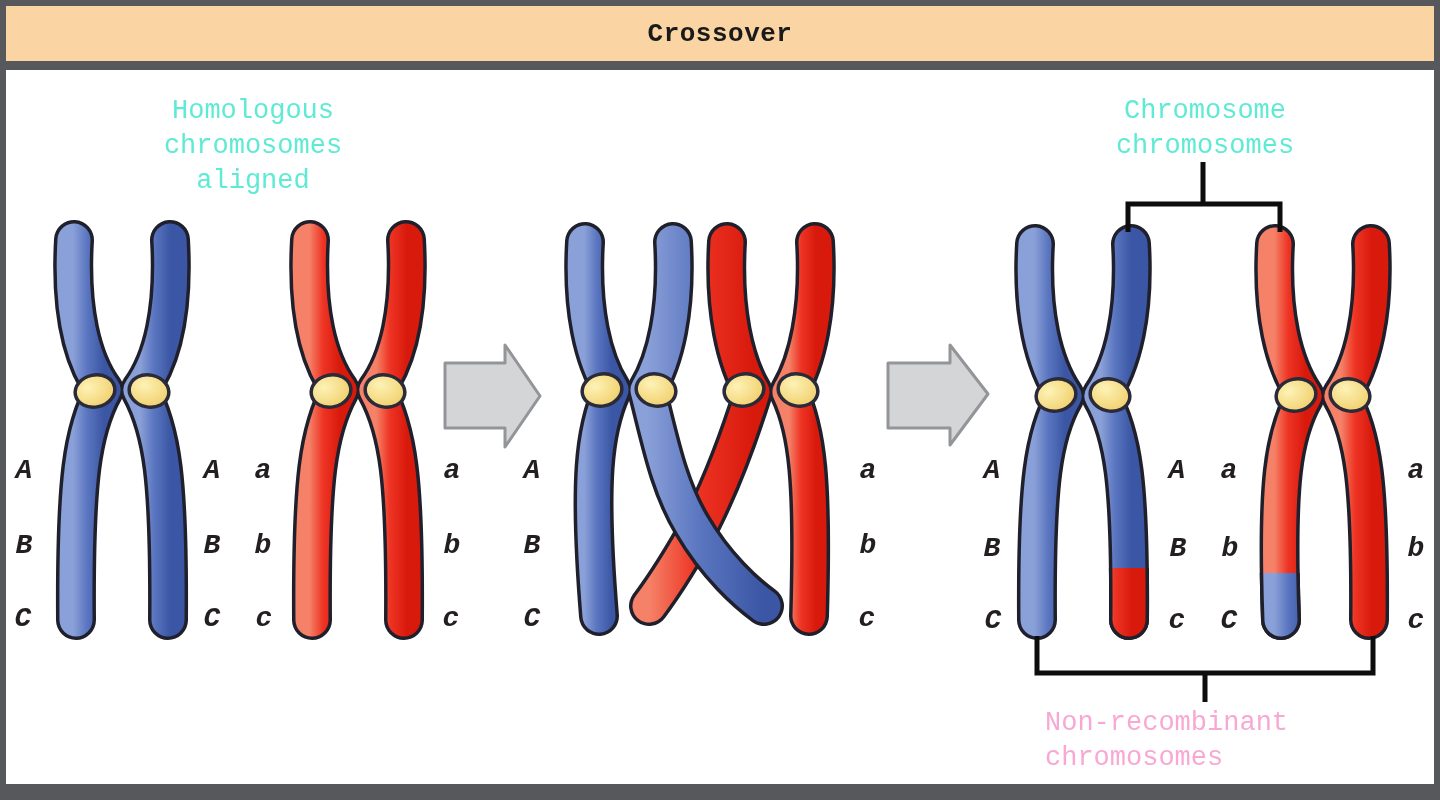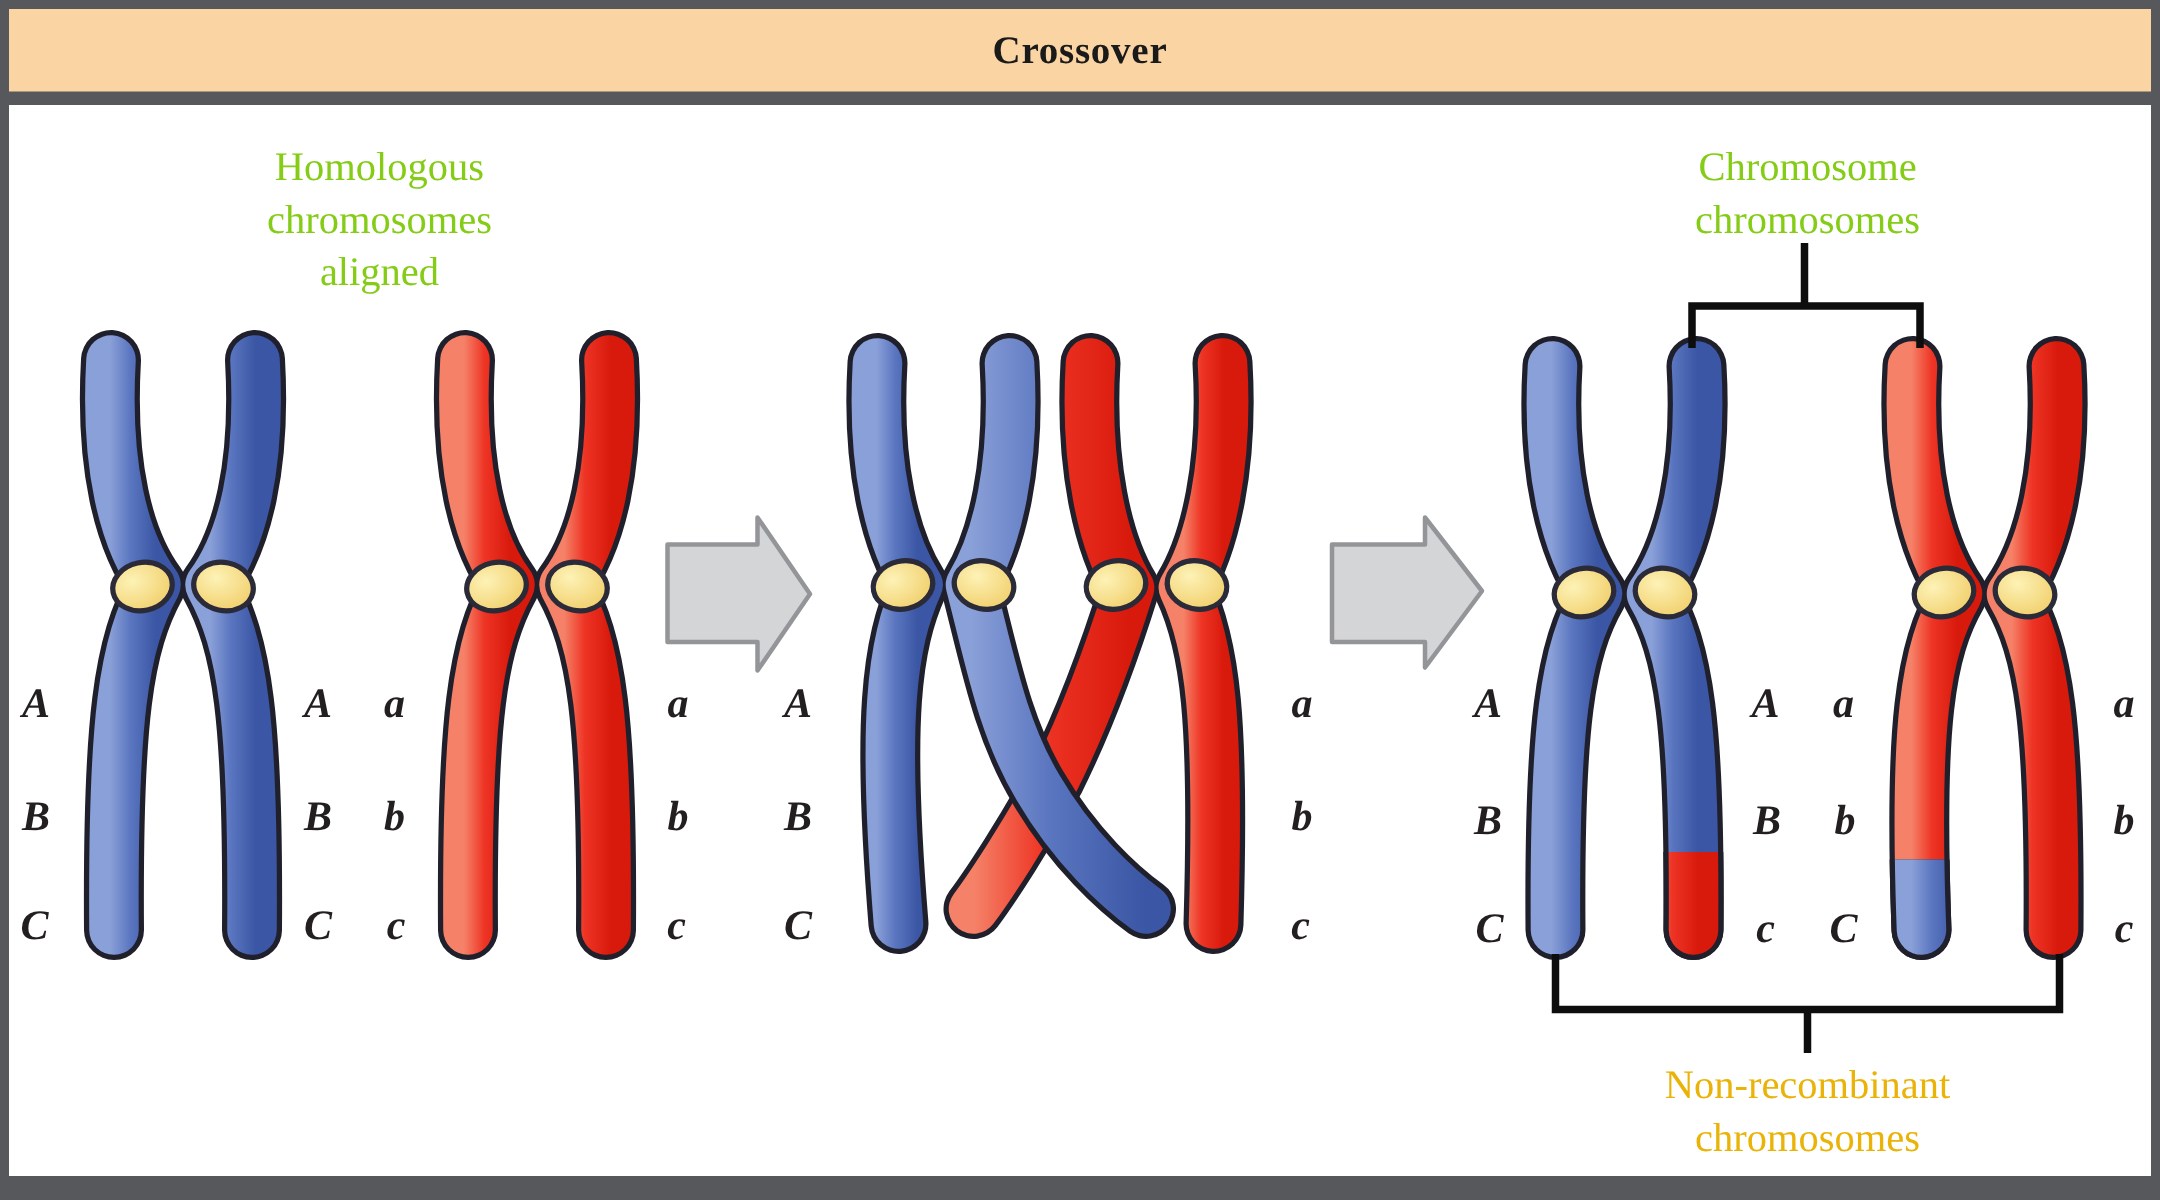--- a/index.html
+++ b/index.html
@@ -1,39 +1,39 @@
 <!DOCTYPE html>
 <html><head>
 <meta charset="utf-8">
 <style>
   html,body{margin:0;padding:0;background:#888;}
   .stage{
     position:relative;width:1440px;height:800px;
     background:#56585c;overflow:hidden;
-    font-family:Liberation Serif, serif;
+    font-family:Liberation Mono, monospace;
   }
   .header-bar{
     position:absolute;left:6px;top:6px;width:1428px;height:55px;
     background:#fad4a2;display:flex;align-items:center;justify-content:center;
   }
   .header-title{font-size:26px;font-weight:bold;color:#1a1a1a;letter-spacing:.5px;}
   .content{
     position:absolute;left:6px;top:70px;width:1428px;height:714px;background:#ffffff;
   }
   .diagram-svg{position:absolute;left:0;top:0;width:1440px;height:800px;}
   .panel-title{
-    position:absolute;width:320px;text-align:center;color:#84cc16;
+    position:absolute;width:320px;text-align:center;color:#5eead4;
     font-size:27px;line-height:35px;white-space:pre-line;
   }
   .pt1{left:93px;top:94px;}
   .pt2{left:558px;top:94px;}
   .pt3{left:1045px;top:94px;}
   .bottom-note{
-    position:absolute;left:1045px;top:706px;width:320px;text-align:center;
-    color:#eab308;font-size:27px;line-height:35px;white-space:pre-line;
+    position:absolute;left:1045px;top:706px;width:320px;text-align:left;
+    color:#f9a8d4;font-size:27px;line-height:35px;white-space:pre-line;
   }
   .g{
     position:absolute;transform:translate(-50%,-50%);
     font-size:28px;font-weight:bold;font-style:italic;color:#231f20;
   }
   
   .ol{fill:none;stroke:#20202c;stroke-width:40;stroke-linecap:round;stroke-linejoin:round;}
   .tb{fill:none;stroke:url(#gb);stroke-width:33;stroke-linecap:round;stroke-linejoin:round;}
   .tr{fill:none;stroke:url(#gr);stroke-width:33;stroke-linecap:round;stroke-linejoin:round;}
   .cen{fill:url(#gc);stroke:#2a2a38;stroke-width:3.5px;}

